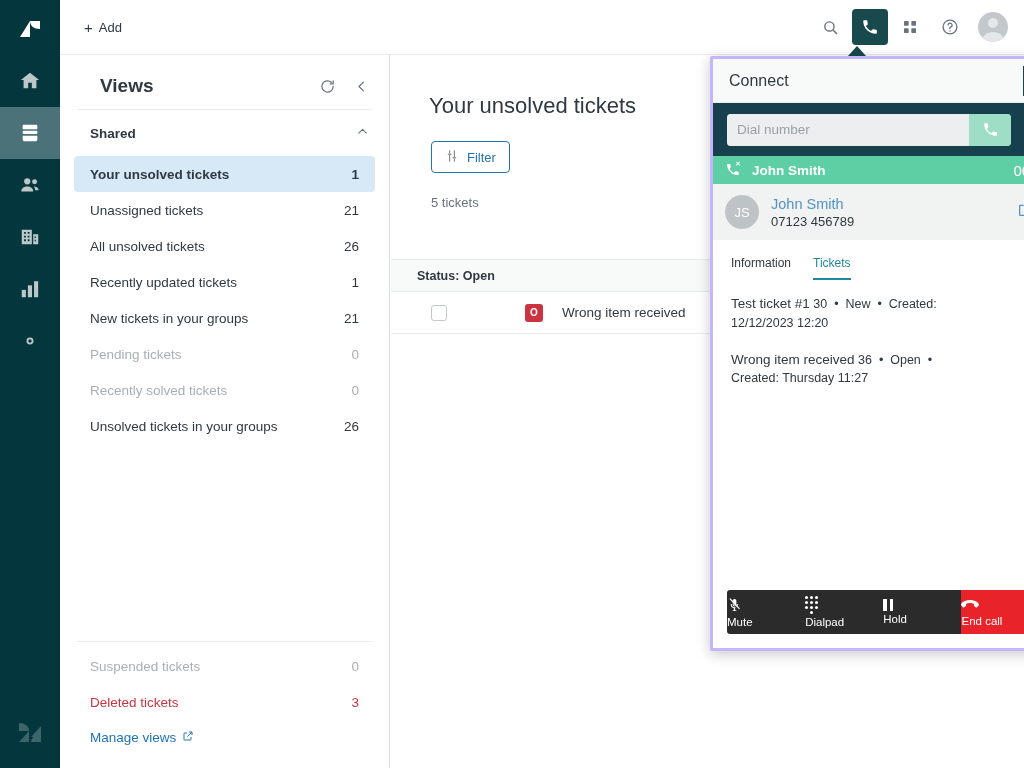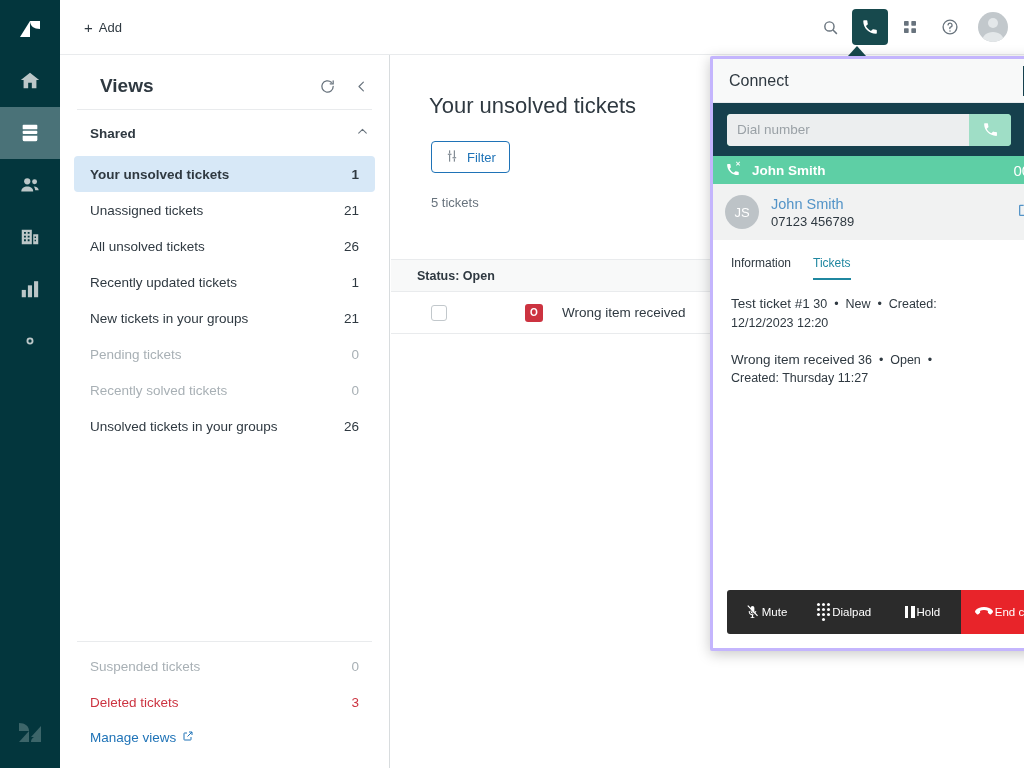--- a/index.html
+++ b/index.html
@@ -192,21 +192,21 @@
   .c-body { flex: 1; overflow: hidden; padding: 14px 12px 0 18px; }
   .tkt { display: flex; align-items: flex-start; margin-bottom: 18px; cursor: pointer; }
   .tkt-text { font-size: 12.5px; color: #2f3941; line-height: 1.45; max-width: 218px; }
   .tkt-title { font-size: 13.5px; }
   .tkt-open { margin-left: auto; padding-left: 8px; padding-top: 6px; cursor: pointer; }
   .c-foot {
     margin: 0 14px 14px 14px; height: 44px; background: #2b2b2b; border-radius: 3px;
     display: flex; flex: none; overflow: hidden;
   }
   .fbtn {
-    flex: 1; display: flex; flex-direction: row; align-items: center; justify-content: center;
+    flex: 1; display: flex; flex-direction: column; align-items: flex-start; justify-content: center;
     gap: 2px; color: #fff; font-size: 11.5px; cursor: pointer;
   }
   .fbtn.end { background: #e8242a; flex: 1.12; }
   .dialpad-dots { display: grid; grid-template-columns: repeat(3, 3px); gap: 2px; }
   .dialpad-dots i { width: 3px; height: 3px; background: #fff; border-radius: 50%; display: block; }
   .hold-bars { display: flex; gap: 3px; }
   .hold-bars i { width: 3.5px; height: 12px; background: #fff; display: block; }
   .resize-grip { position: absolute; right: 2px; bottom: 2px; width: 26px; height: 26px; cursor: nwse-resize; }
 </style>
 </head>

